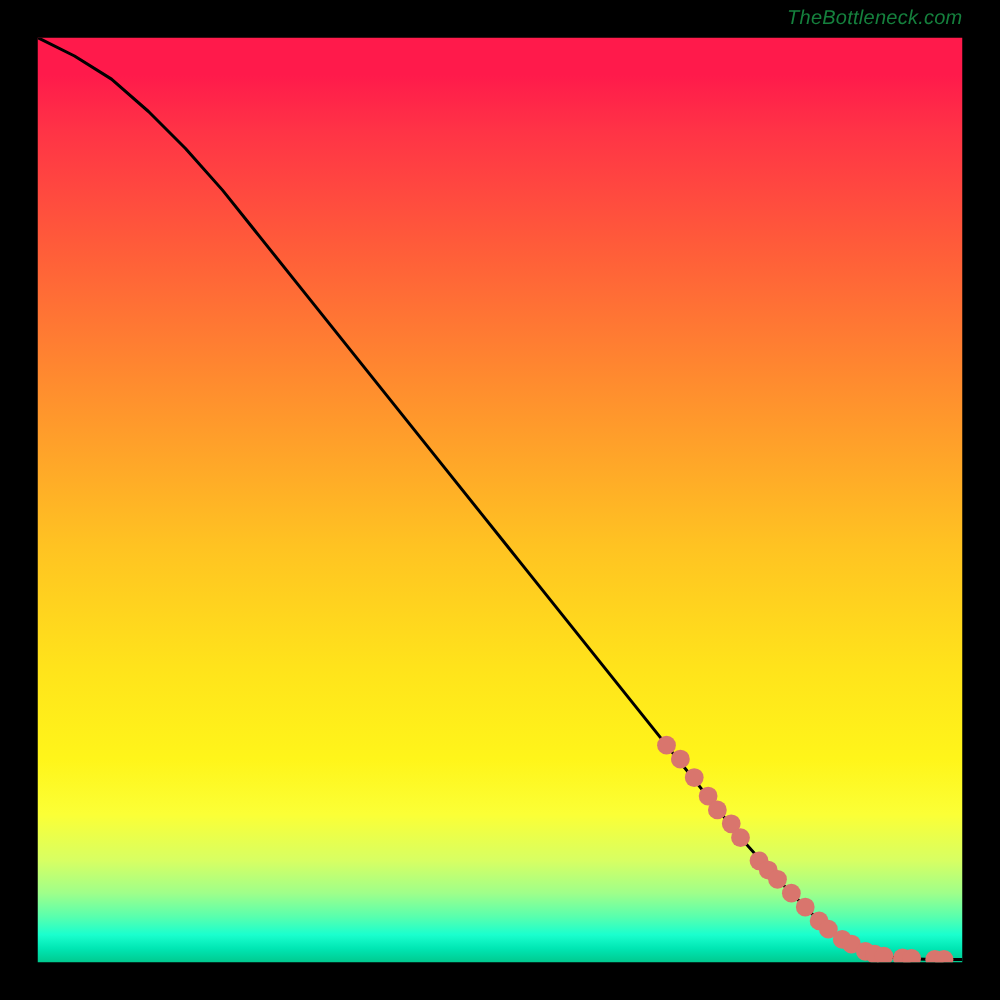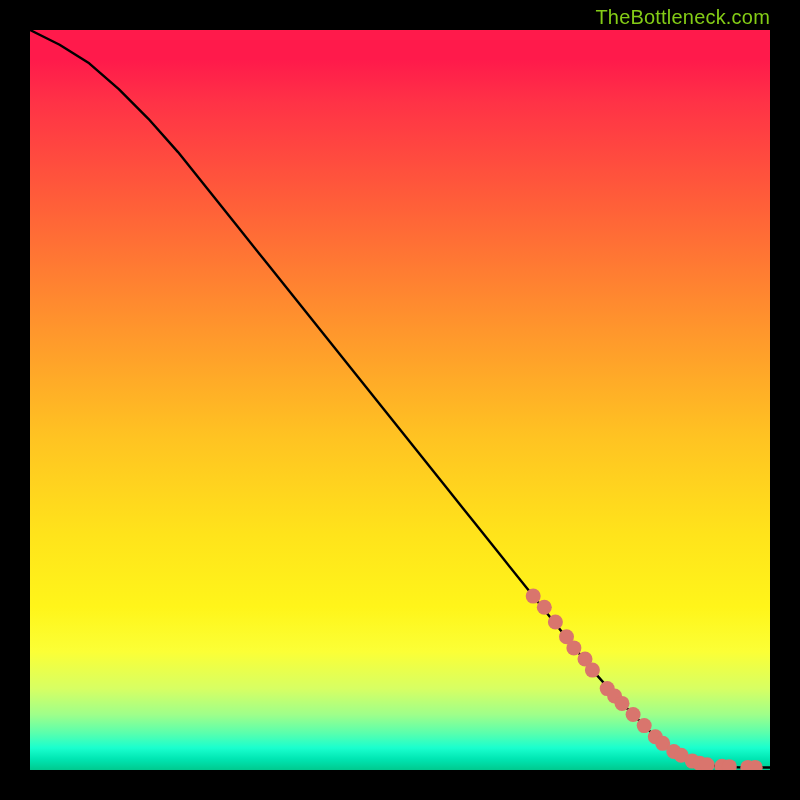--- a/index.html
+++ b/index.html
@@ -55,24 +55,25 @@
     position: absolute;
     left: 0;
     top: 0;
     width: 740px;
     height: 740px;
   }
   .watermark {
     position: absolute;
     top: 6px;
     right: 30px;
-    color: #84cc16;
-    font-size: 20px;
+    color: #15803d;
+    font-size: 16px;
     letter-spacing: 0.2px;
     font-weight: 400;
+    font-style: italic;
   }
 </style>
 </head>
 <body>
 
 <div class="frame">
 
   <div class="watermark">TheBottleneck.com</div>
 
   <div class="plot">

